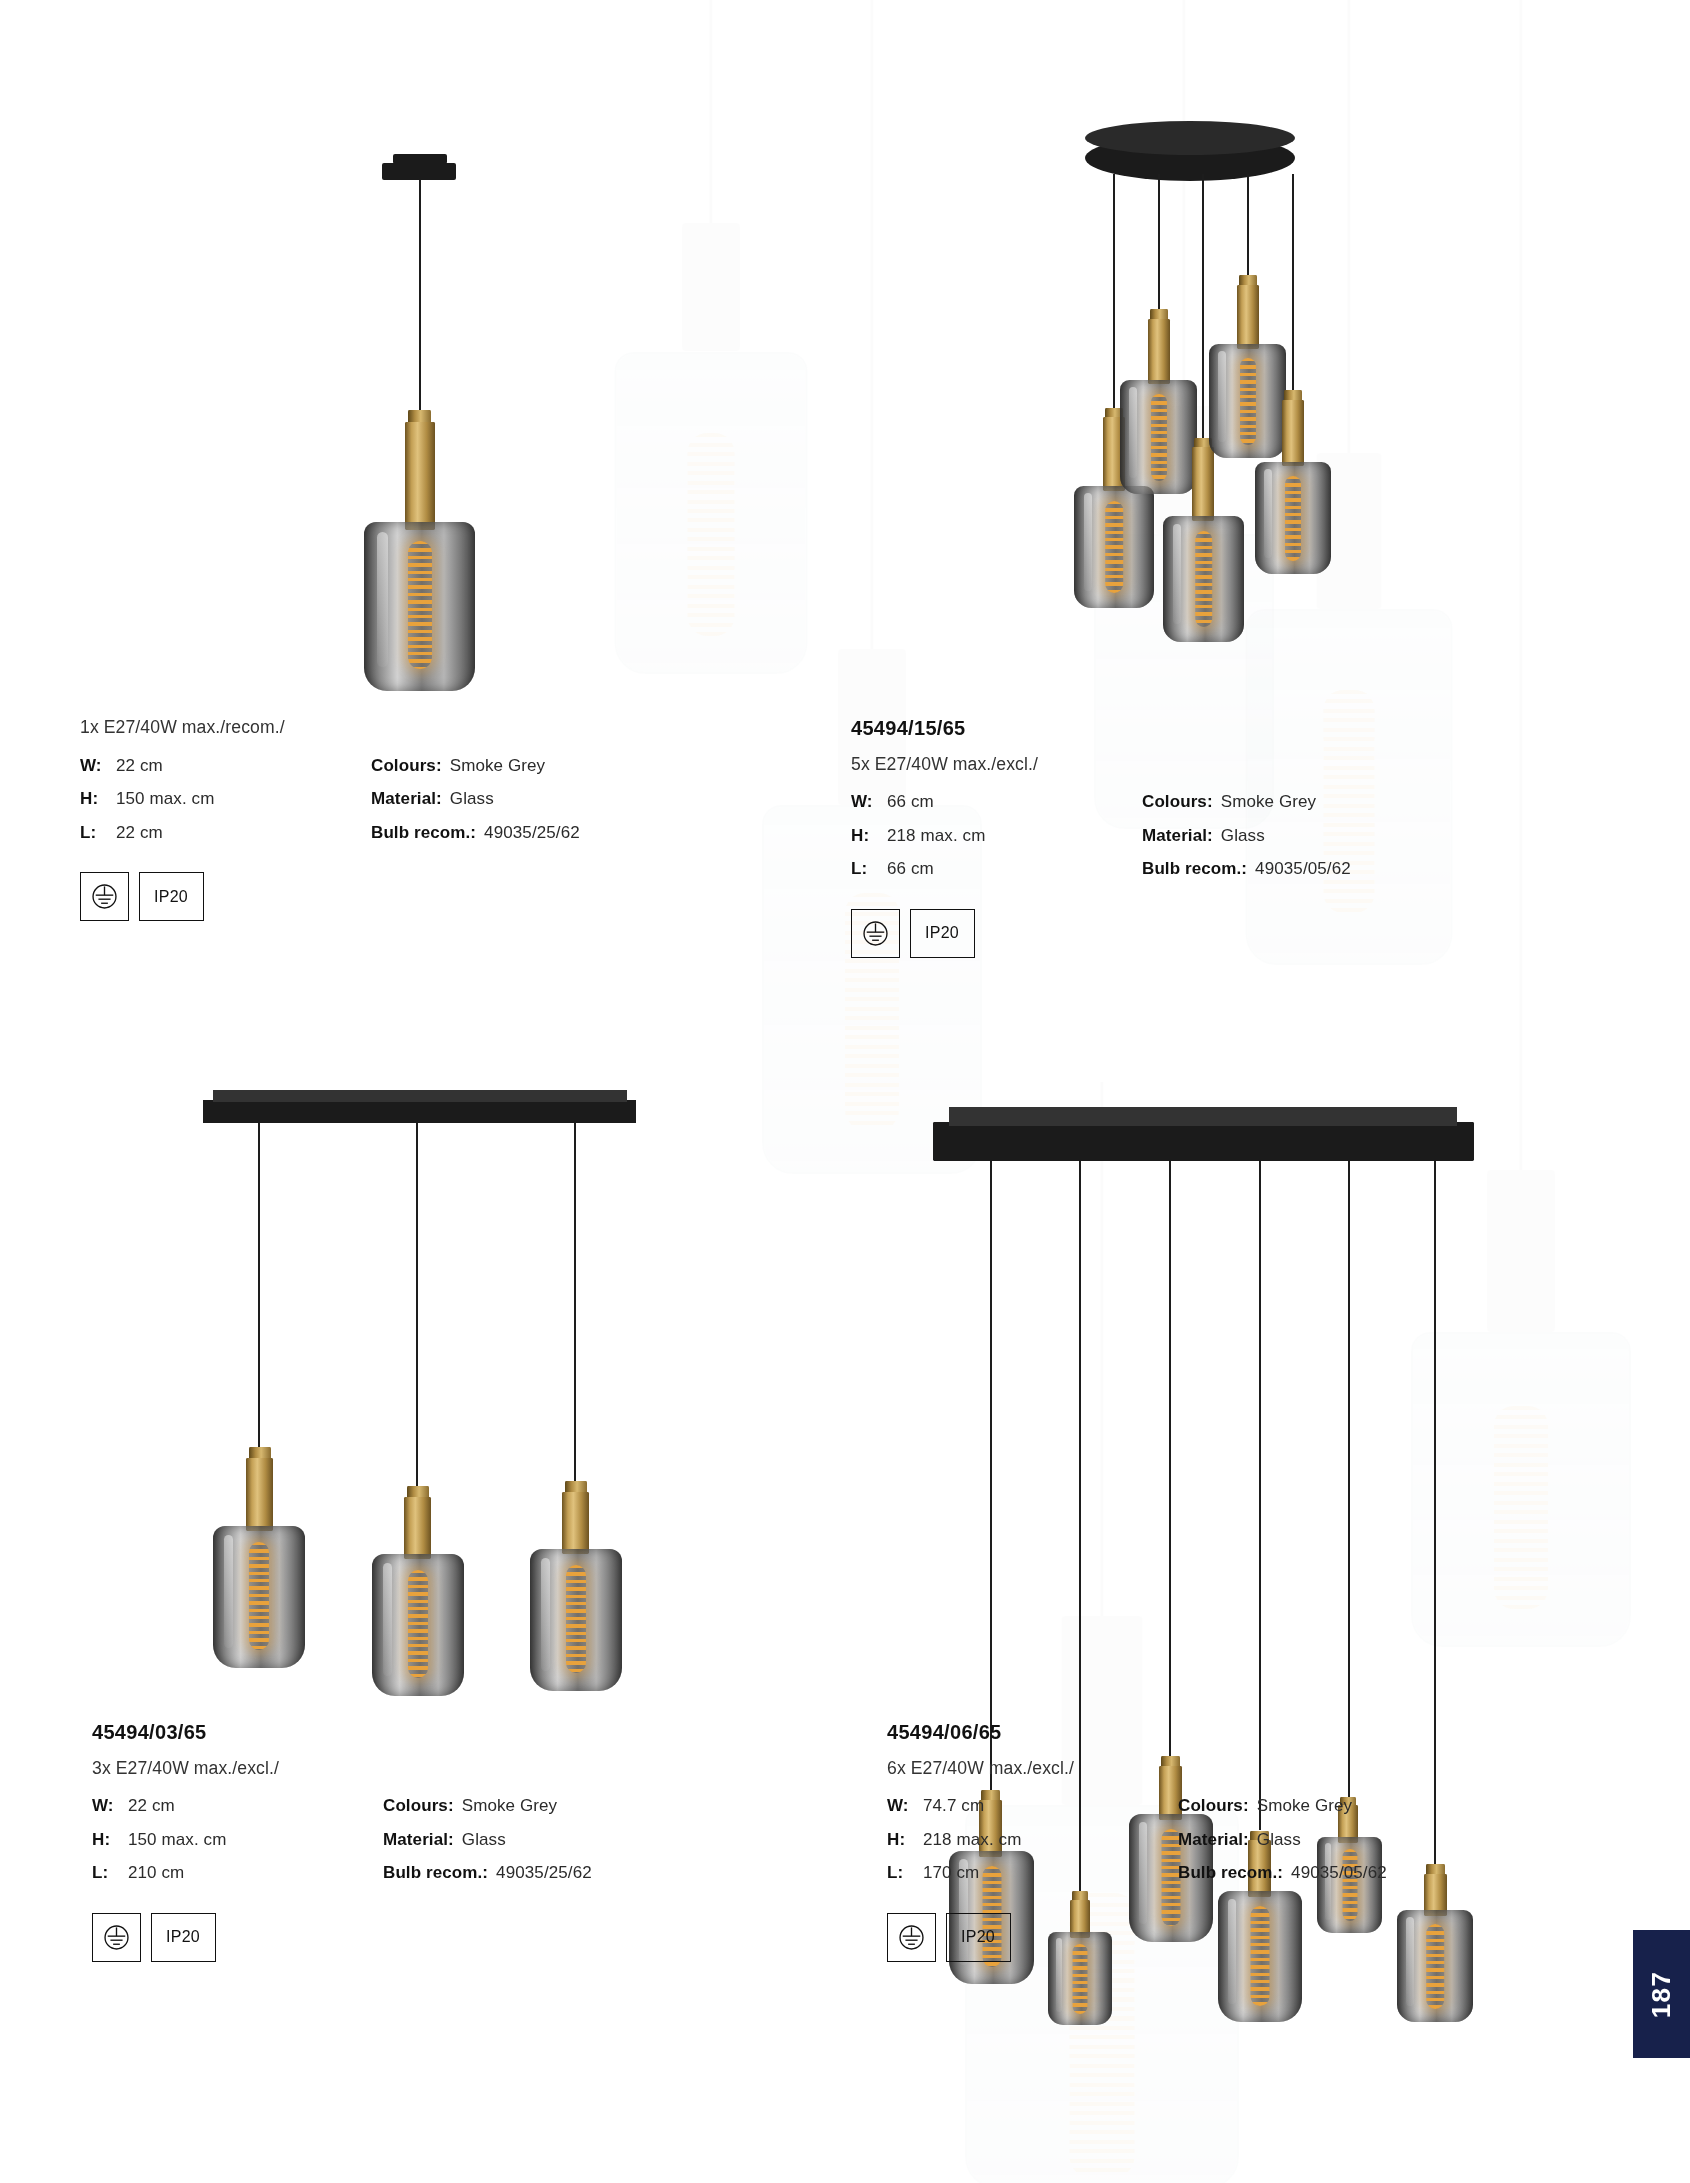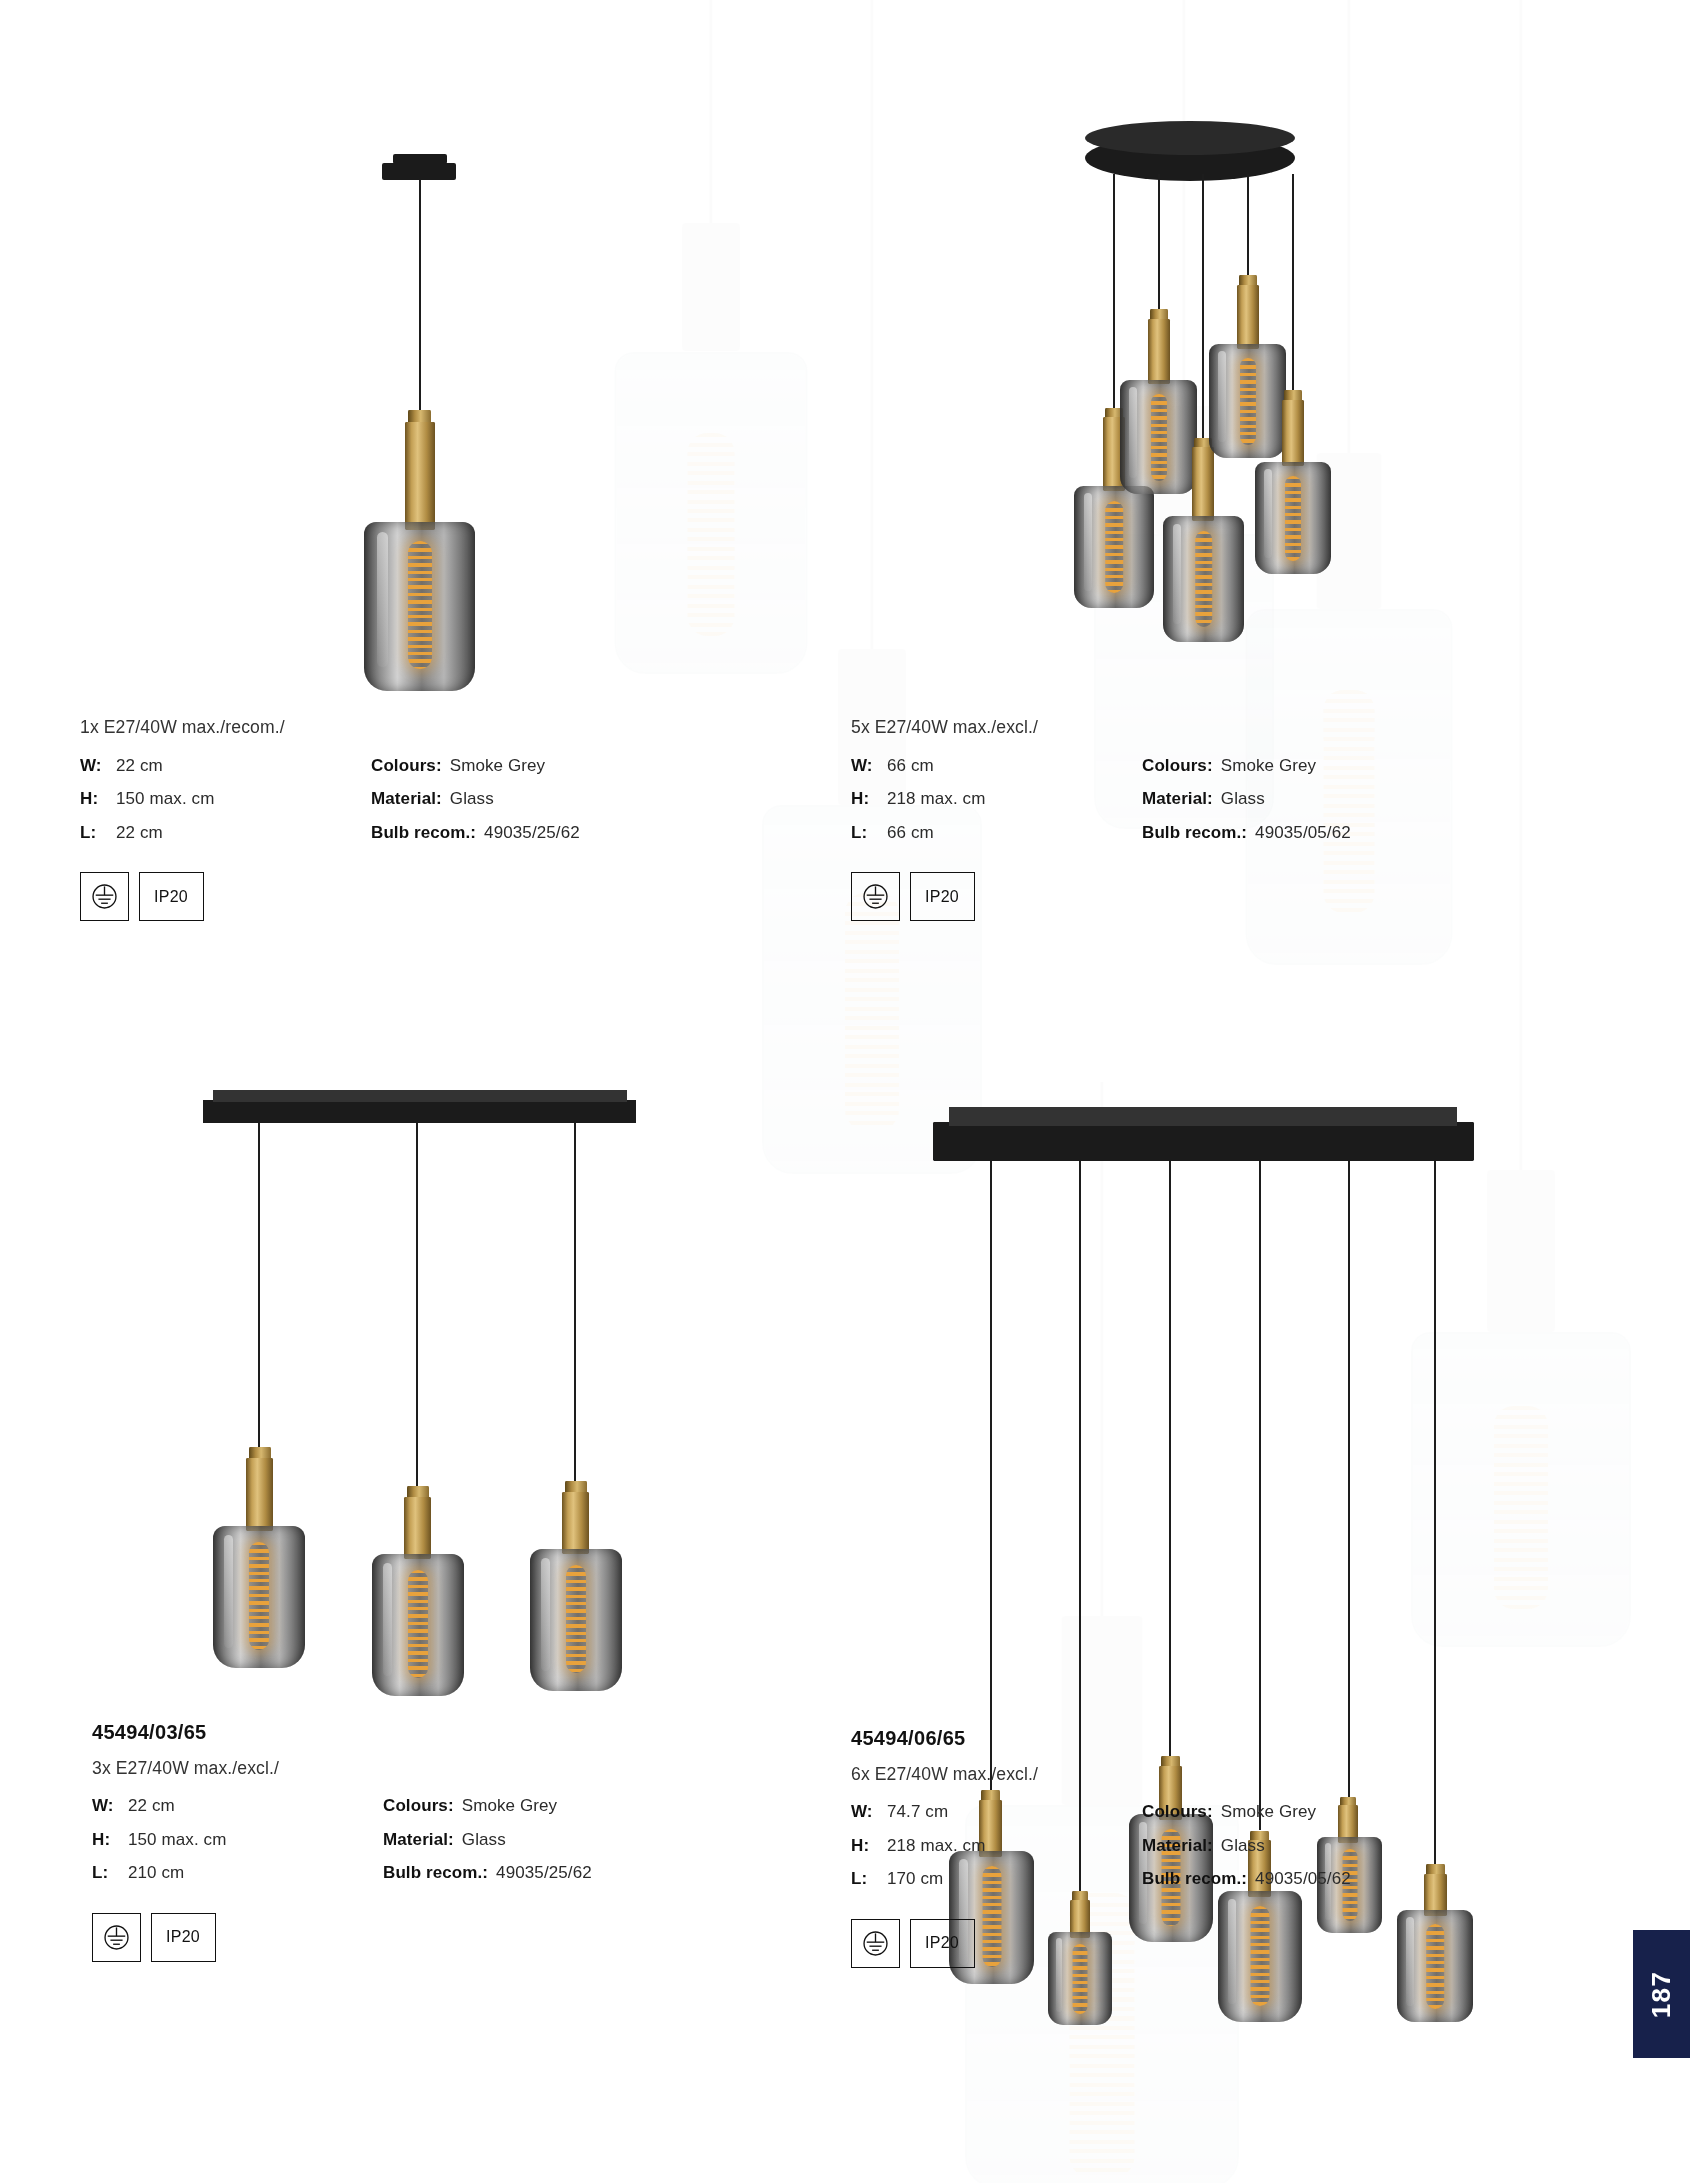--- a/index.html
+++ b/index.html
@@ -450,20 +450,21 @@
         <line x1="10" y1="21" x2="36" y2="21" stroke="#111" stroke-width="2"></line>
         <line x1="14" y1="27" x2="32" y2="27" stroke="#111" stroke-width="2"></line>
         <line x1="18" y1="33" x2="28" y2="33" stroke="#111" stroke-width="2"></line>
       </svg>
     </div>
     <div class="badge-ip">IP20</div>
   </div>
 </div>
 
 <div class="info" style="left:851px; top:717px; width:676px;">
+  <div class="code">45494/15/65</div>
   <div class="subtitle">5x E27/40W max./excl./</div>
   <div class="specs">
     <div class="spec-col-left">
       <div class="spec-row">
         <span class="spec-key w">W:</span>
         <span class="spec-val">66 cm</span>
       </div>
       <div class="spec-row">
         <span class="spec-key w">H:</span>
         <span class="spec-val">218 max. cm</span>
@@ -542,21 +543,21 @@
         <line x1="23" y1="8" x2="23" y2="21" stroke="#111" stroke-width="2"></line>
         <line x1="10" y1="21" x2="36" y2="21" stroke="#111" stroke-width="2"></line>
         <line x1="14" y1="27" x2="32" y2="27" stroke="#111" stroke-width="2"></line>
         <line x1="18" y1="33" x2="28" y2="33" stroke="#111" stroke-width="2"></line>
       </svg>
     </div>
     <div class="badge-ip">IP20</div>
   </div>
 </div>
 
-<div class="info" style="left:851px; top:1721px; width:676px;margin-top:6px;">
+<div class="info" style="left:887px; top:1721px; width:676px;">
   <div class="code">45494/06/65</div>
   <div class="subtitle">6x E27/40W max./excl./</div>
   <div class="specs">
     <div class="spec-col-left">
       <div class="spec-row">
         <span class="spec-key w">W:</span>
         <span class="spec-val">74.7 cm</span>
       </div>
       <div class="spec-row">
         <span class="spec-key w">H:</span>

